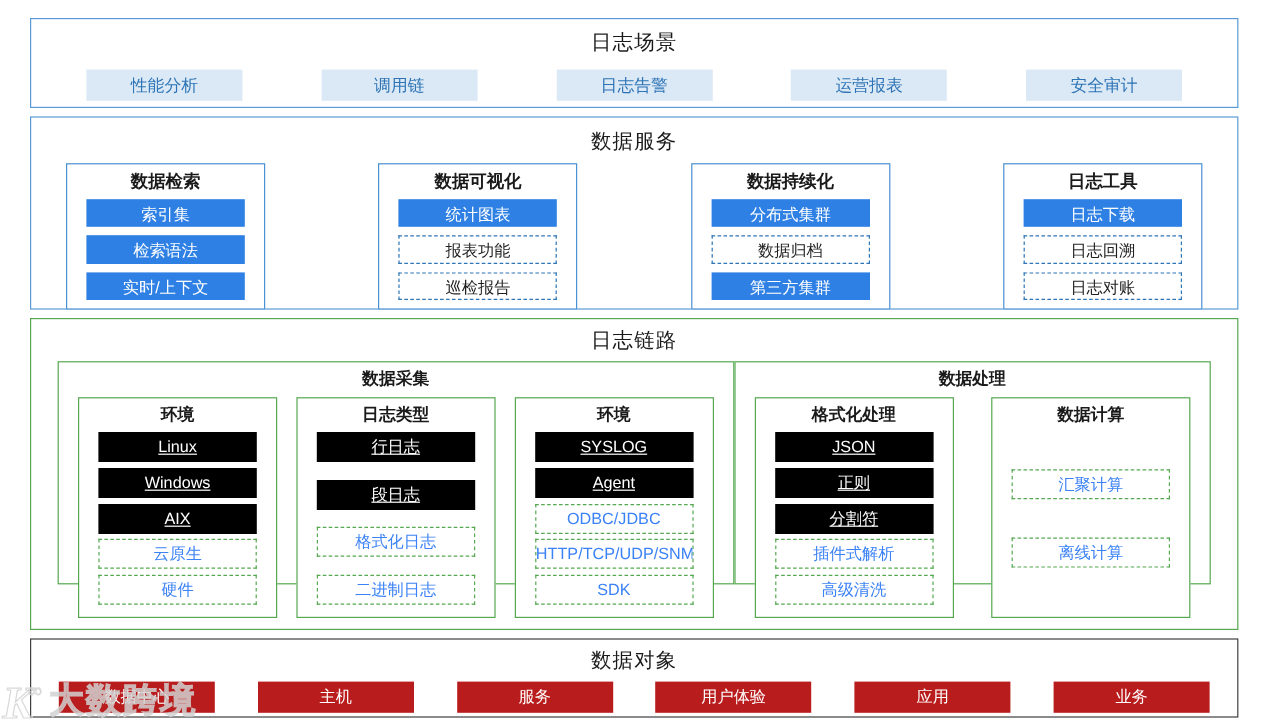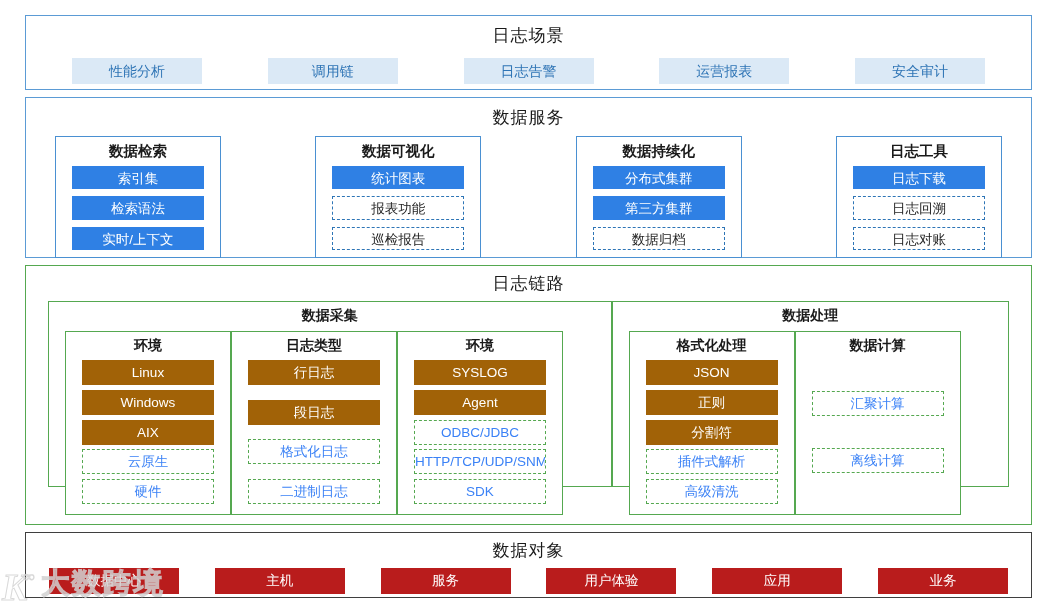--- a/index.html
+++ b/index.html
@@ -39,21 +39,21 @@
     text-align: center;
     font-size: 14px;
     white-space: nowrap;
     overflow: hidden;
   }
   .btn.small-text { font-size: 11px; }
 
   .light-blue { background: #DBE9F6; color: #2E74B5; line-height: 26px; }
   .solid-blue { background: #2F80E4; color: #ffffff; line-height: 26px; }
   .dashed-blue { background: #fff; border: 1px dashed #2E75B6; color: #1f1f1f; }
-  .solid-green { background: #a16207; color: #ffffff; line-height: 26px; }
+  .solid-green { background: #000000; color: #ffffff; line-height: 26px; text-decoration: underline; }
   .dashed-green { background: #fff; border: 1px dashed #55A850; color: #3b82f6; }
   .dark { background: #b91c1c; color: #ffffff; line-height: 26px; }
 
   
   .scene-row {
     display: flex;
     justify-content: space-between;
     padding: 11px 46px 0 46px;
   }
   .scene-row .btn { width: 130px; }
@@ -92,21 +92,21 @@
     border: 1px solid #55A850;
     background: #fff;
     height: 186px;
     padding-top: 5px;
   }
   .link-group.wide { width: 570px; }
   .link-group.narrow { width: 402px; }
   .link-group .group-title { padding-bottom: 6px; font-size: 14px; }
   .column-row {
     display: flex;
-    justify-content: flex-start;
+    justify-content: space-between;
     padding: 0 16px;
   }
   .link-column {
     width: 166px;
     height: 184px;
     border: 1px solid #55A850;
     background: #fff;
     display: flex;
     flex-direction: column;
     padding: 5px 0 0 0;
@@ -201,22 +201,22 @@
       </div>
       <div class="service-group">
         <div class="group-title">数据可视化</div>
         <div class="btn solid-blue">统计图表</div>
         <div class="btn dashed-blue">报表功能</div>
         <div class="btn dashed-blue">巡检报告</div>
       </div>
       <div class="service-group">
         <div class="group-title">数据持续化</div>
         <div class="btn solid-blue">分布式集群</div>
+        <div class="btn dashed-blue">数据归档</div>
         <div class="btn solid-blue">第三方集群</div>
-        <div class="btn dashed-blue">数据归档</div>
       </div>
       <div class="service-group">
         <div class="group-title">日志工具</div>
         <div class="btn solid-blue">日志下载</div>
         <div class="btn dashed-blue">日志回溯</div>
         <div class="btn dashed-blue">日志对账</div>
       </div>
     </div>
 </div>
 

